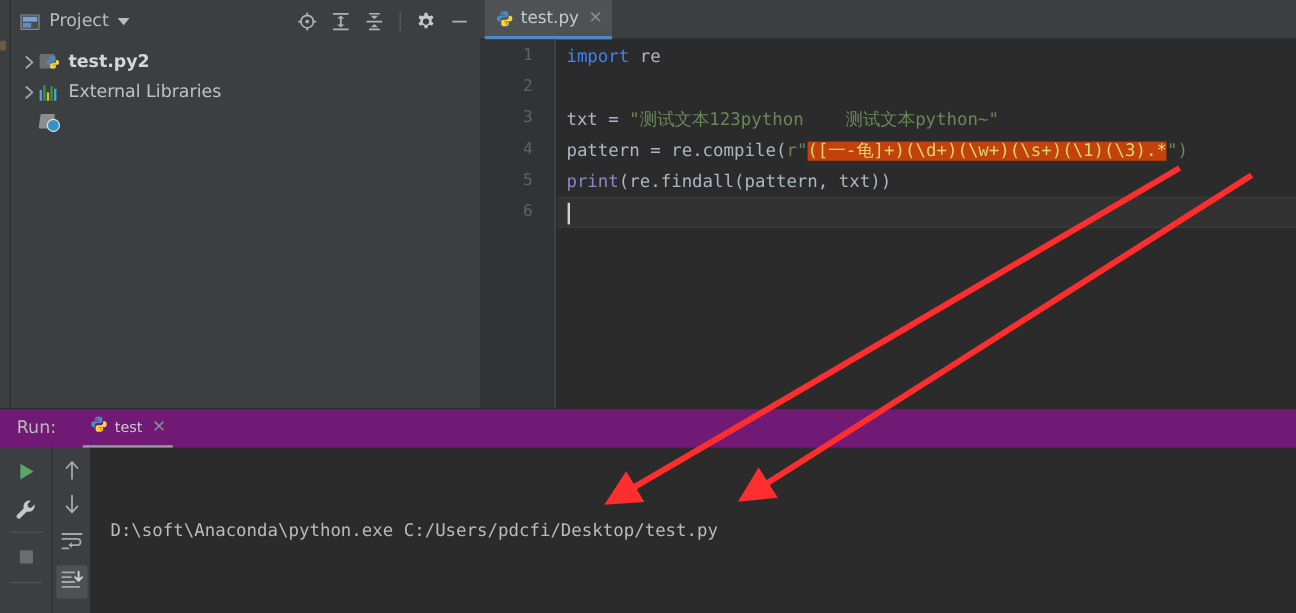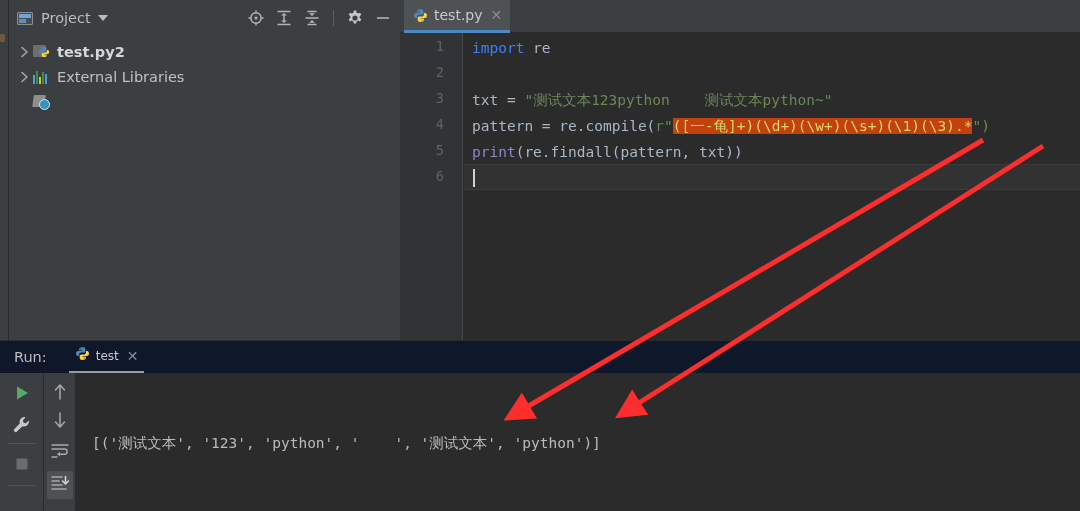--- a/index.html
+++ b/index.html
@@ -193,21 +193,21 @@
   .tok-plain{ color: #a9b7c6; }
   .tok-str  { color: #6a8759; }
   .tok-fn   { color: #8888c6; }
   .rx-wrap  { background: #c2410c; }
   .rx-grp   { color: #d8d86a; }
 
   
   .run-panel {
     position: absolute; left: 0; top: 340px;
     width: 1080px; height: 171px;
-    background: #0f172a;
+    background: #701a75;
   }
   .run-header {
     position: relative;
     height: 33px;
     display: flex; align-items: center;
     padding-left: 14px;
     border-top: 1px solid #2b2b2b;
   }
   .run-label { color: #bbbbbb; font-size: 14.5px; }
   .run-tab {
@@ -458,20 +458,21 @@
       </span>
       <span class="gbtn" style="top:98px; background:#4e5153; padding:3px; border-radius:2px">
         <svg width="20" height="18" viewBox="0 0 20 18">
           <path d="M2 3h10M2 7h7M2 11h10M2 15h14" stroke="#a6a9ab" stroke-width="1.5" stroke-linecap="round"></path>
           <path d="M15.5 2.5v7M12.6 7l2.9 3 2.9-3" fill="none" stroke="#cfd2d4" stroke-width="1.6" stroke-linecap="round" stroke-linejoin="round"></path>
         </svg>
       </span>
     </div>
 
     <div class="console">
+      <div>D:\soft\Anaconda\python.exe C:/Users/pdcfi/Desktop/test.py</div>
       <div>[('测试文本', '123', 'python', '    ', '测试文本', 'python')]</div>
       
       
     </div>
   </div>
 
   <svg class="annot" viewBox="0 0 1080 511">
     <defs>
       <marker id="ahead" markerWidth="6" markerHeight="6" refX="2.2" refY="3" orient="auto">
         <path d="M0,0 L6,3 L0,6 z" fill="#ff2e2e"></path>

